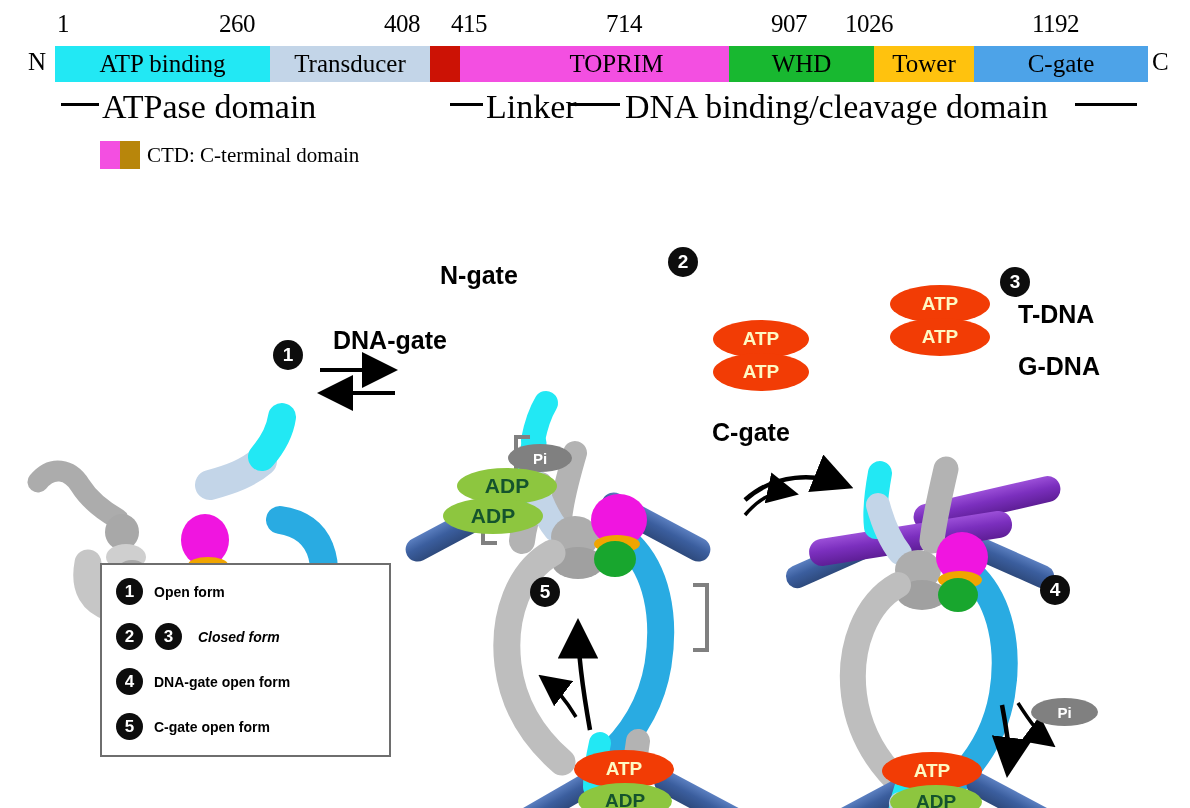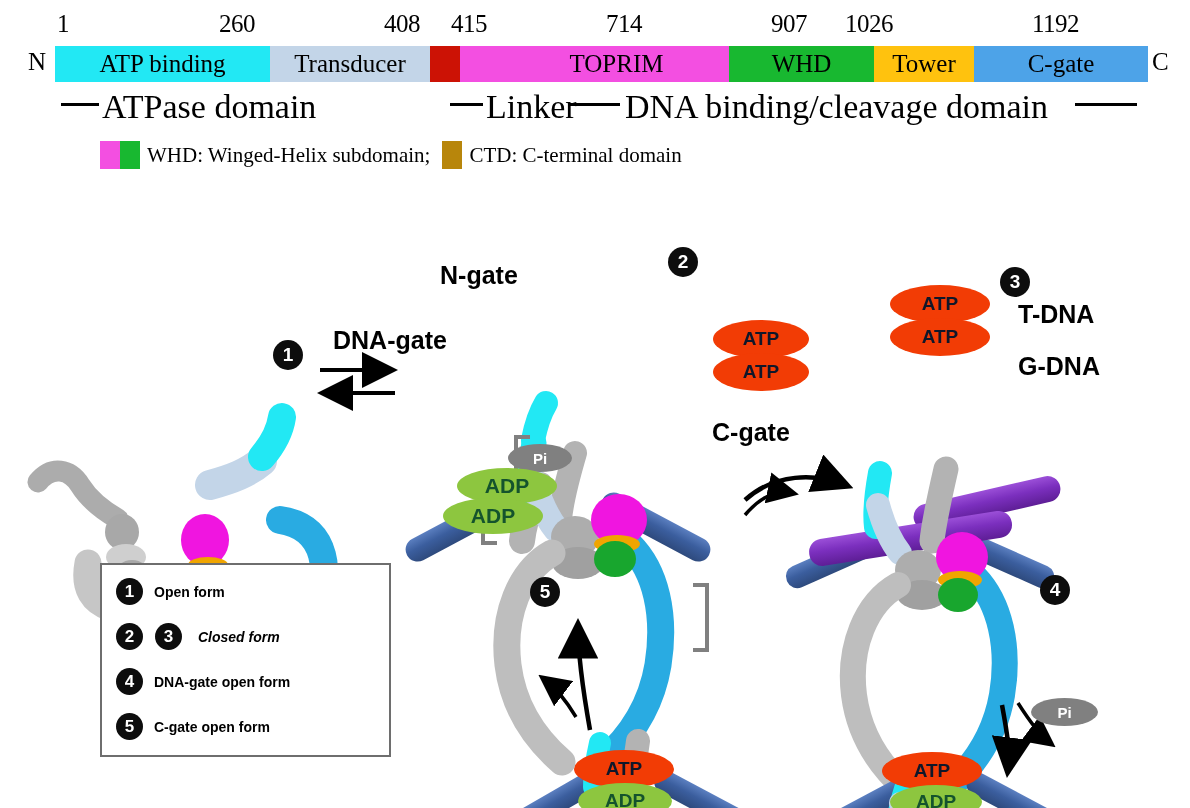--- a/index.html
+++ b/index.html
@@ -41,21 +41,21 @@
 
   
   .badge{position:absolute;width:30px;height:30px;border-radius:50%;
          background:#0d0d0d;color:#fff;font-size:19px;font-weight:bold;
          display:flex;align-items:center;justify-content:center;
          font-family:"Liberation Sans", sans-serif;}
 
   
   .pill{position:absolute;border-radius:50%;display:flex;align-items:center;
         justify-content:center;font-weight:bold;font-family:"Liberation Sans", sans-serif;}
-  .pill-atp{background:#f23c05;color:#0f172a;}
+  .pill-atp{background:#f23c05;color:#fef9c3;}
   .pill-adp{background:#8dc63f;color:#14532d;}
   .pill-pi{background:#808080;color:#fff;}
 
   
   #legend-box{position:absolute;left:100px;top:563px;width:287px;height:190px;
               border:2px solid #6e6e6e;background:#fff;}
   .lg-row{position:absolute;display:flex;align-items:center;left:14px;}
   .lg-badge{width:27px;height:27px;border-radius:50%;background:#0d0d0d;color:#fff;
             font-size:17px;font-weight:bold;display:flex;align-items:center;
             justify-content:center;font-family:"Liberation Sans", sans-serif;flex:none;}
@@ -110,24 +110,20 @@
     <span class="region-lbl" style="left:431px;">Linker</span>
     <div class="region-rule" style="left:513px;width:52px;"></div>
     <span class="region-lbl" style="left:570px;">DNA binding/cleavage domain</span>
     <div class="region-rule" style="left:1020px;width:62px;"></div>
   </div>
 </div>
 
 <div id="color-key">
   <div class="key-item">
     <span class="key-sw" style="background:#F34FE1;"></span>
-  </div>
-  <div class="key-item">
-    <span class="key-sw" style="background:#18B830;"></span>
-    <span class="key-txt">WHD: Winged-Helix subdomain;</span>
   </div>
   <div class="key-item">
     <span class="key-sw" style="background:#B8860B;"></span>
     <span class="key-txt">CTD: C-terminal domain</span>
   </div>
 </div>
 
 <div id="cycle">
 
 <svg width="1190" height="623" viewBox="0 0 1190 623">

